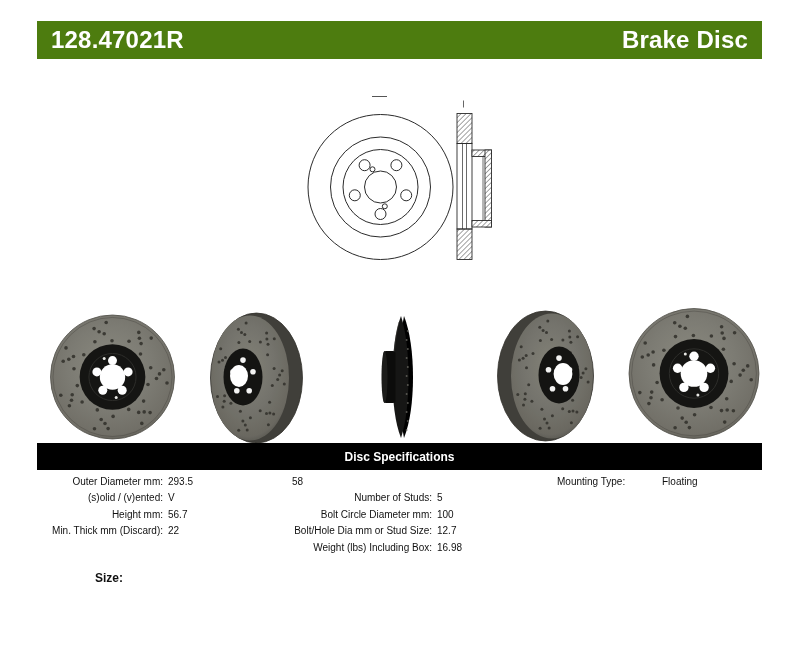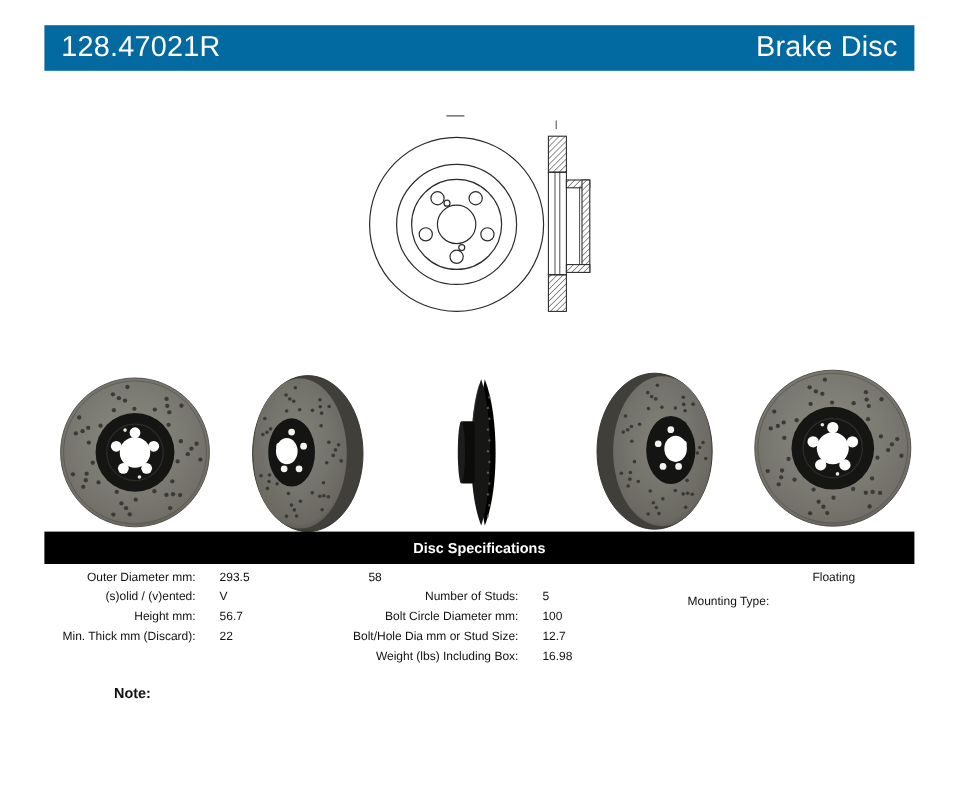--- a/index.html
+++ b/index.html
@@ -1,40 +1,40 @@
 <!DOCTYPE html>
 <html><head>
 <meta charset="utf-8">
 <style>
   html,body{margin:0;padding:0;background:#ffffff;}
   .page{
     position:relative;width:800px;height:655px;background:#ffffff;overflow:hidden;
     font-family:"Liberation Sans","DejaVu Sans",sans-serif;color:#111;
   }
   .header-bar{
-    position:absolute;left:37px;top:21px;width:725px;height:38px;background:#0369a1;
+    position:absolute;left:37px;top:21px;width:725px;height:38px;background:#4d7c0f;
     color:#fff;display:flex;align-items:center;justify-content:space-between;
-    padding:0 14px;box-sizing:border-box;font-weight:normal;font-size:24px;letter-spacing:.2px;
+    padding:0 14px;box-sizing:border-box;font-weight:bold;font-size:24px;letter-spacing:.2px;
   }
   .tech-svg{position:absolute;left:288px;top:92px;width:216px;height:180px;}
   .photos-svg{position:absolute;left:0;top:298px;width:800px;height:150px;}
   .spec-bar{
     position:absolute;left:37px;top:443px;width:725px;height:27px;background:#000;
     color:#fff;display:flex;align-items:center;justify-content:center;
     font-weight:bold;font-size:12px;
   }
   .spec-col{position:absolute;top:474px;font-size:10px;font-weight:normal;line-height:16.4px;white-space:nowrap;}
   .col-left{left:30px;}
   .col-mid{left:287px;}
   .col-right{left:557px;}
   .spec-row{display:flex;}
   .col-left .lbl{width:133px;text-align:right;}
   .col-mid .lbl{width:145px;text-align:right;}
-  .col-right .lbl{width:100px;text-align:center;margin-top:20px;}
-  .val{margin-left:20px;}
+  .col-right .lbl{width:100px;text-align:left;}
+  .val{margin-left:5px;}
   .note{position:absolute;left:95px;top:571px;font-size:12px;font-weight:bold;}
 </style>
 </head>
 <body>
 
 <div class="page">
 
   <div class="header-bar">
     <span>128.47021R</span>
     <span>Brake Disc</span>
@@ -370,15 +370,15 @@
       </div>
   </div>
 
   <div class="spec-col col-right">
     <div class="spec-row">
         <span class="lbl">Mounting Type:</span>
         <span class="val">Floating</span>
       </div>
   </div>
 
-  <div class="note">Note:</div>
+  <div class="note">Size:</div>
 
 </div>
 
 </body></html>

